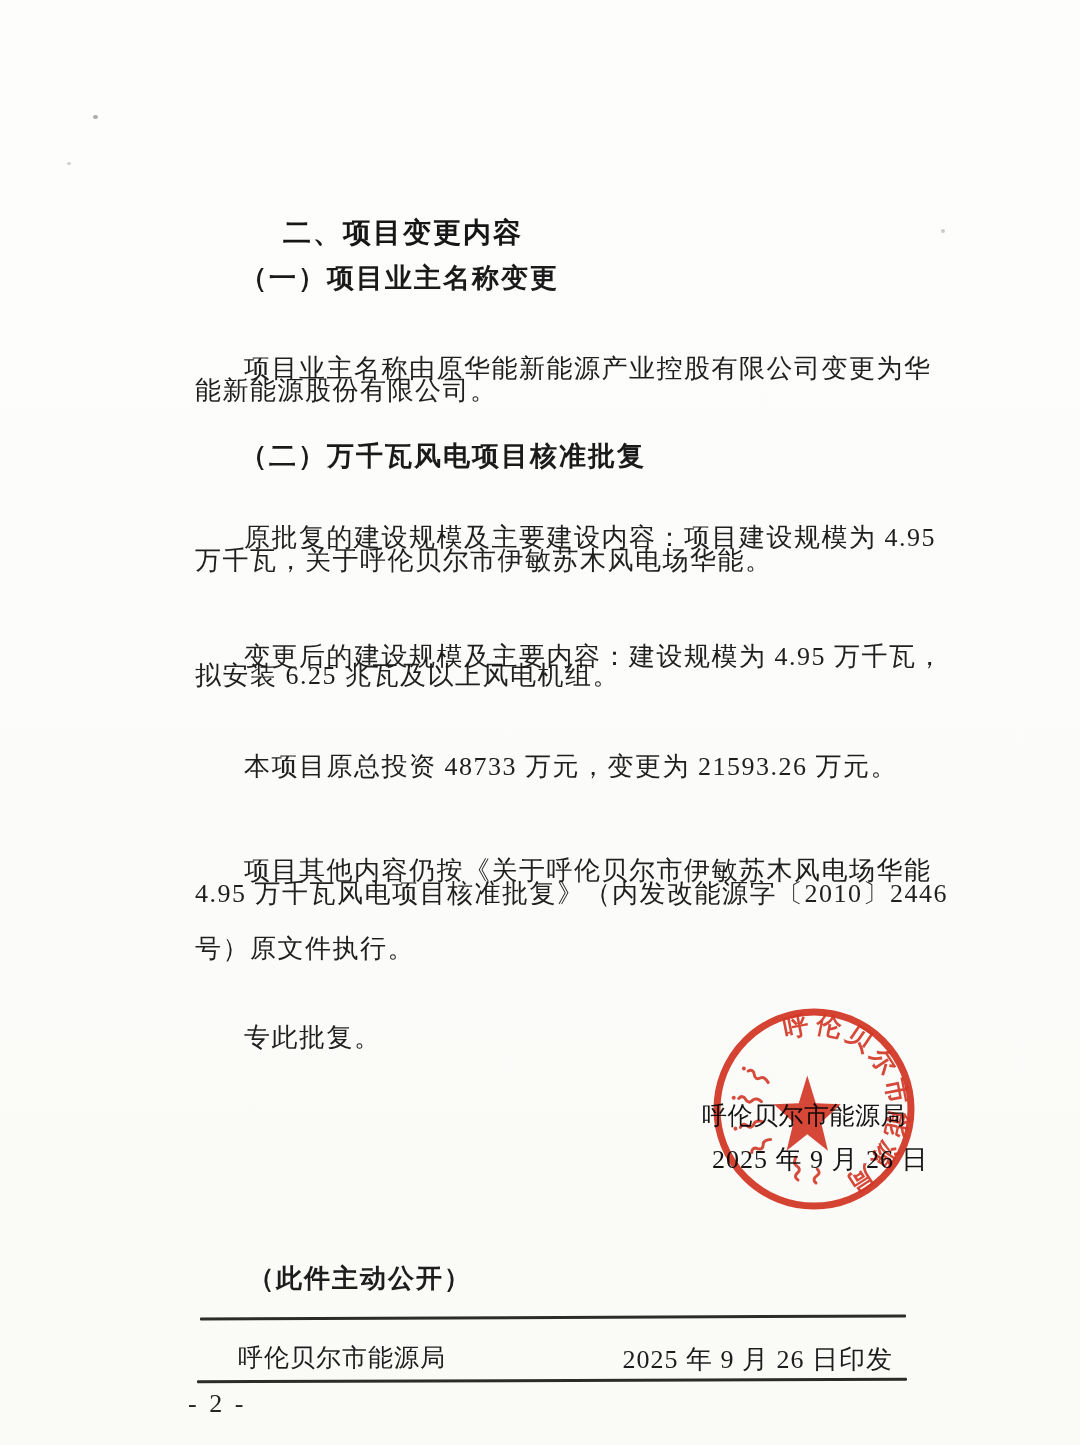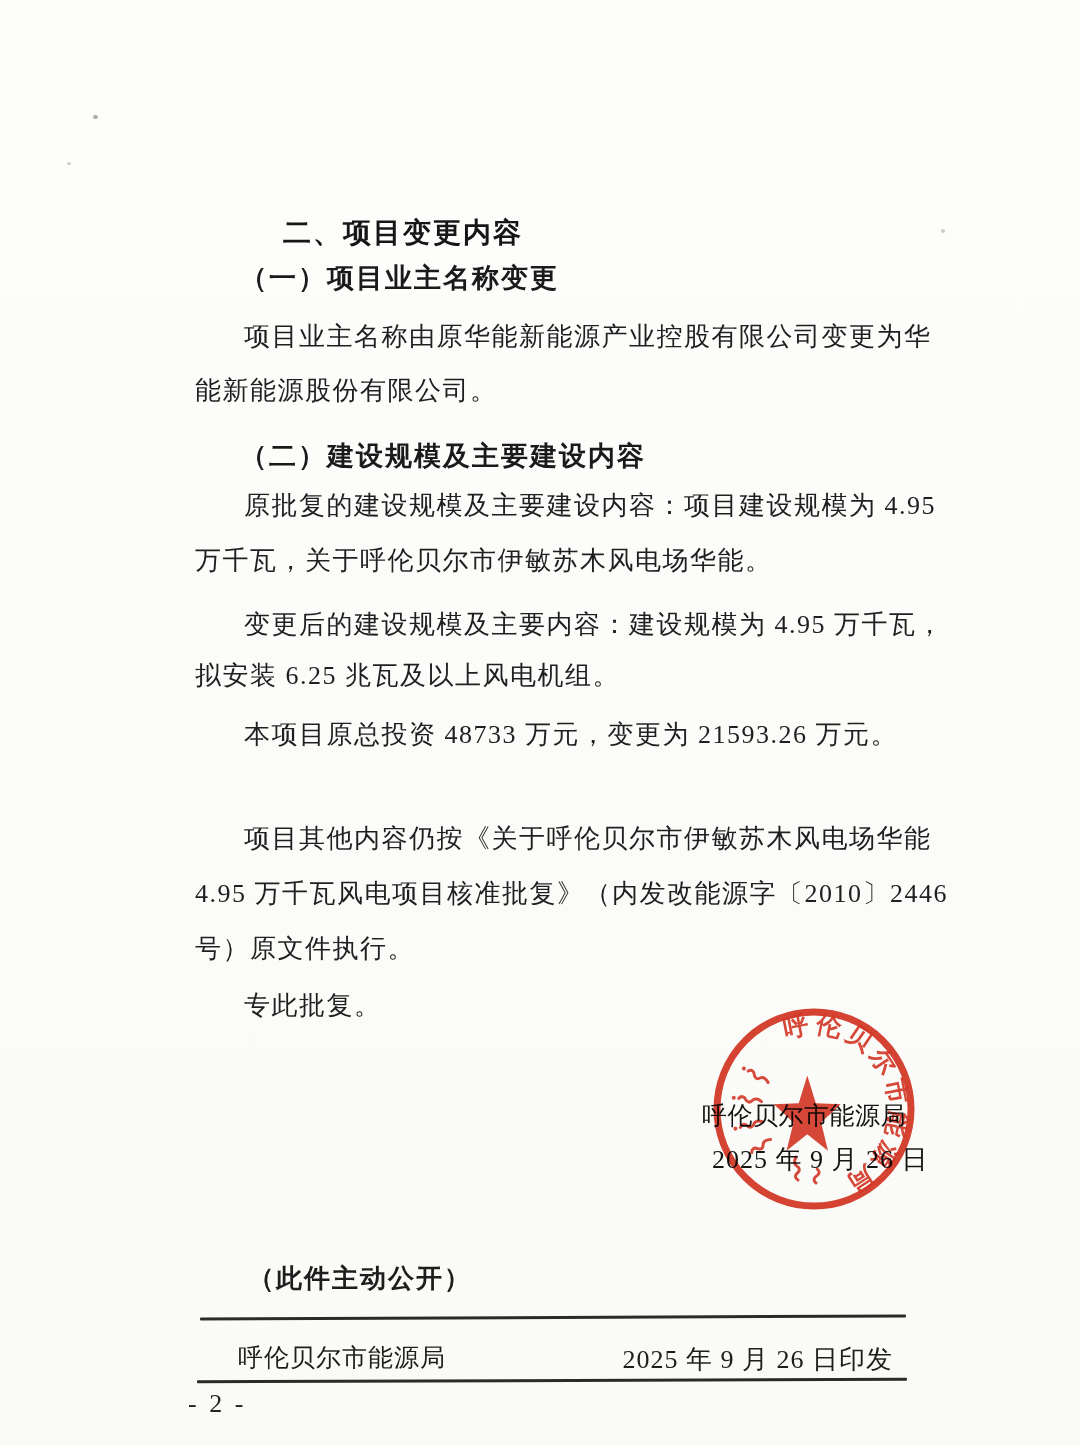--- a/index.html
+++ b/index.html
@@ -7,21 +7,21 @@
     width:1080px;height:1445px;position:relative;overflow:hidden;
     background:#fcfcfa;
     font-family:"Liberation Serif", serif;
   }
   .page{position:absolute;inset:0;background:linear-gradient(180deg,#fdfdfb 0%,#fbfbf9 60%,#fafaf7 100%);}
   .line{
     position:absolute;left:195px;white-space:nowrap;color:#1f1f1f;
     font-size:26px;line-height:1.15;letter-spacing:1.5px;
     font-family:"Liberation Serif", serif;
   }
-  .indent{padding-left:49px;}
+  .indent{padding-left:49px;margin-top:32px;}
   .h1{font-family:"Liberation Sans", sans-serif;font-weight:700;font-size:28px;letter-spacing:2px;left:247px;color:#161616;margin-left:36px;}
   .h2{font-weight:700;font-size:27px;letter-spacing:2px;left:240px;color:#1a1a1a;}
   .rule{position:absolute;background:#2b2b28;height:3px;border-radius:1px;}
   .rule-1{left:200px;top:1316px;width:706px;transform:rotate(-0.25deg);}
   .rule-2{left:197px;top:1379px;width:710px;transform:rotate(-0.2deg);}
   .footer-note{position:absolute;left:248px;top:1261px;font-size:26px;font-weight:700;letter-spacing:2px;color:#1d1d1d;white-space:nowrap;}
   .footer-issuer{position:absolute;left:238px;top:1341px;font-size:25px;letter-spacing:1px;color:#1d1d1d;white-space:nowrap;}
   .footer-date{position:absolute;right:187px;top:1342px;font-size:26px;letter-spacing:1px;color:#1d1d1d;white-space:nowrap;}
   .page-num{position:absolute;left:188px;top:1389px;font-size:26px;letter-spacing:3px;color:#242424;white-space:nowrap;}
   .sign-org{position:absolute;left:702px;top:1099px;font-size:25px;letter-spacing:0.5px;color:#141414;white-space:nowrap;}
@@ -38,21 +38,21 @@
 <div class="page">
 
   <div class="dot dot1"></div>
   <div class="dot dot2"></div>
   <div class="dot dot3"></div>
 
   <div class="line h1" style="top:217px">二、项目变更内容</div>
   <div class="line h2" style="top:263px">（一）项目业主名称变更</div>
   <div class="line indent" style="top:322px">项目业主名称由原华能新能源产业控股有限公司变更为华</div>
   <div class="line" style="top:376px">能新能源股份有限公司。</div>
-  <div class="line h2" style="top:441px">（二）建设规模及主要建设内容</div>
+  <div class="line h2" style="top:441px">（二）万千瓦风电项目核准批复</div>
   <div class="line indent" style="top:491px">原批复的建设规模及主要建设内容：项目建设规模为 4.95</div>
   <div class="line" style="top:546px">万千瓦，关于呼伦贝尔市伊敏苏木风电场华能。</div>
   <div class="line indent" style="top:610px">变更后的建设规模及主要内容：建设规模为 4.95 万千瓦，</div>
   <div class="line" style="top:661px">拟安装 6.25 兆瓦及以上风电机组。</div>
   <div class="line indent" style="top:720px">本项目原总投资 48733 万元，变更为 21593.26 万元。</div>
   <div class="line indent" style="top:824px">项目其他内容仍按《关于呼伦贝尔市伊敏苏木风电场华能</div>
   <div class="line" style="top:879px">4.95 万千瓦风电项目核准批复》（内发改能源字〔2010〕2446</div>
   <div class="line" style="top:934px">号）原文件执行。</div>
   <div class="line indent" style="top:991px">专此批复。</div>
 

